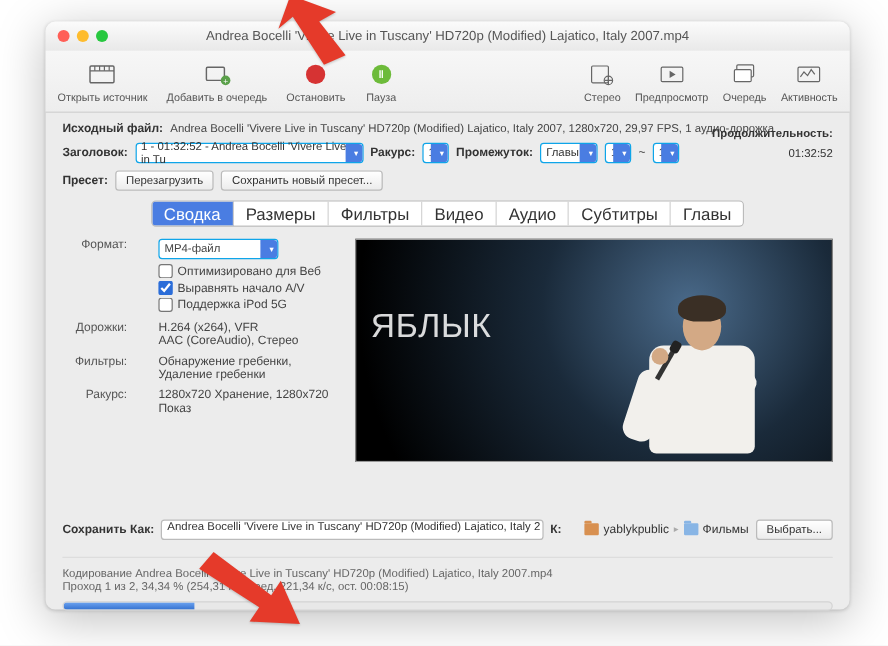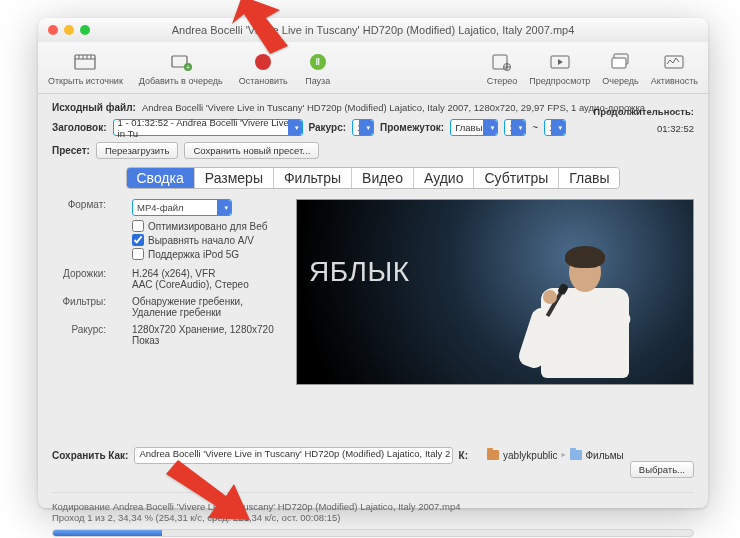--- a/index.html
+++ b/index.html
@@ -290,21 +290,21 @@
       <span class="lbl">Сохранить Как:</span>
       <div class="input-save">Andrea Bocelli 'Vivere Live in Tuscany' HD720p (Modified) Lajatico, Italy  2</div>
       <span class="lbl">К:</span>
       <div class="path">
         <div class="folder y"></div>
         <span>yablykpublic</span>
         <span class="chevron">▸</span>
         <div class="folder"></div>
         <span>Фильмы</span>
       </div>
-      <div class="btn" style="margin-left:auto;margin-top:28px;">Выбрать...</div>
+      <div class="btn" style="margin-left:auto;">Выбрать...</div>
     </div>
 
     <div class="status">
       <div>Кодирование Andrea Bocelli 'Vivere Live in Tuscany' HD720p (Modified) Lajatico, Italy  2007.mp4</div>
       <div>Проход 1 из 2, 34,34 % (254,31 к/с, сред. 221,34 к/с, ост. 00:08:15)</div>
       <div class="progress">
         <div class="progress-fill" id="pfill" style="width: 17%;"></div>
       </div>
     </div>
 

